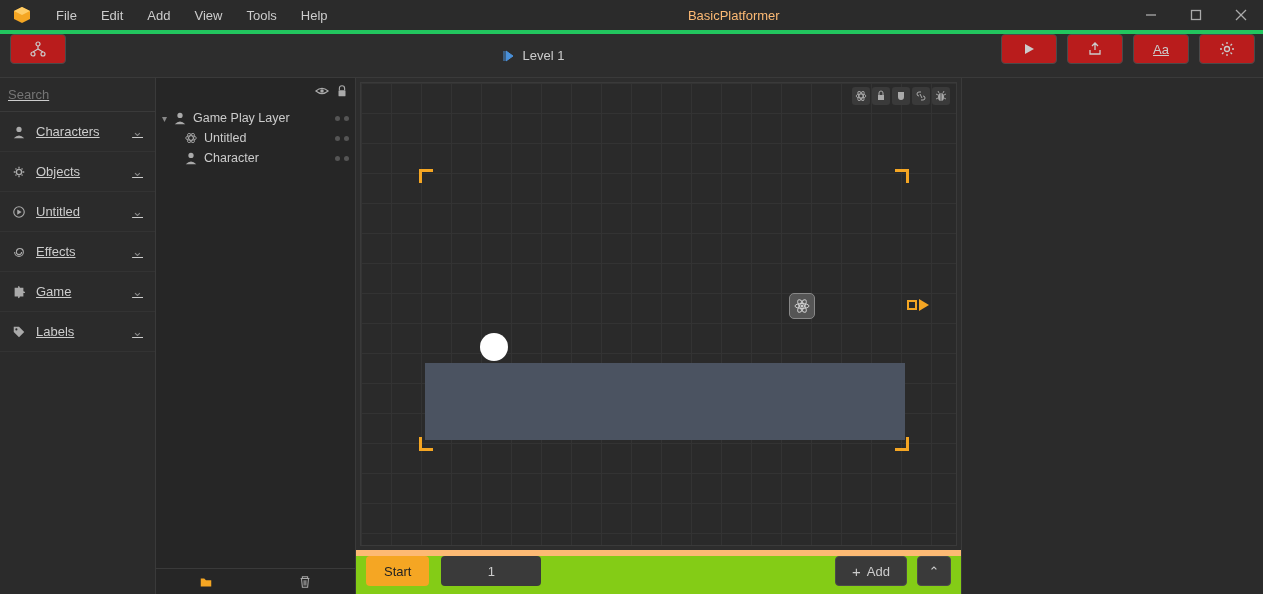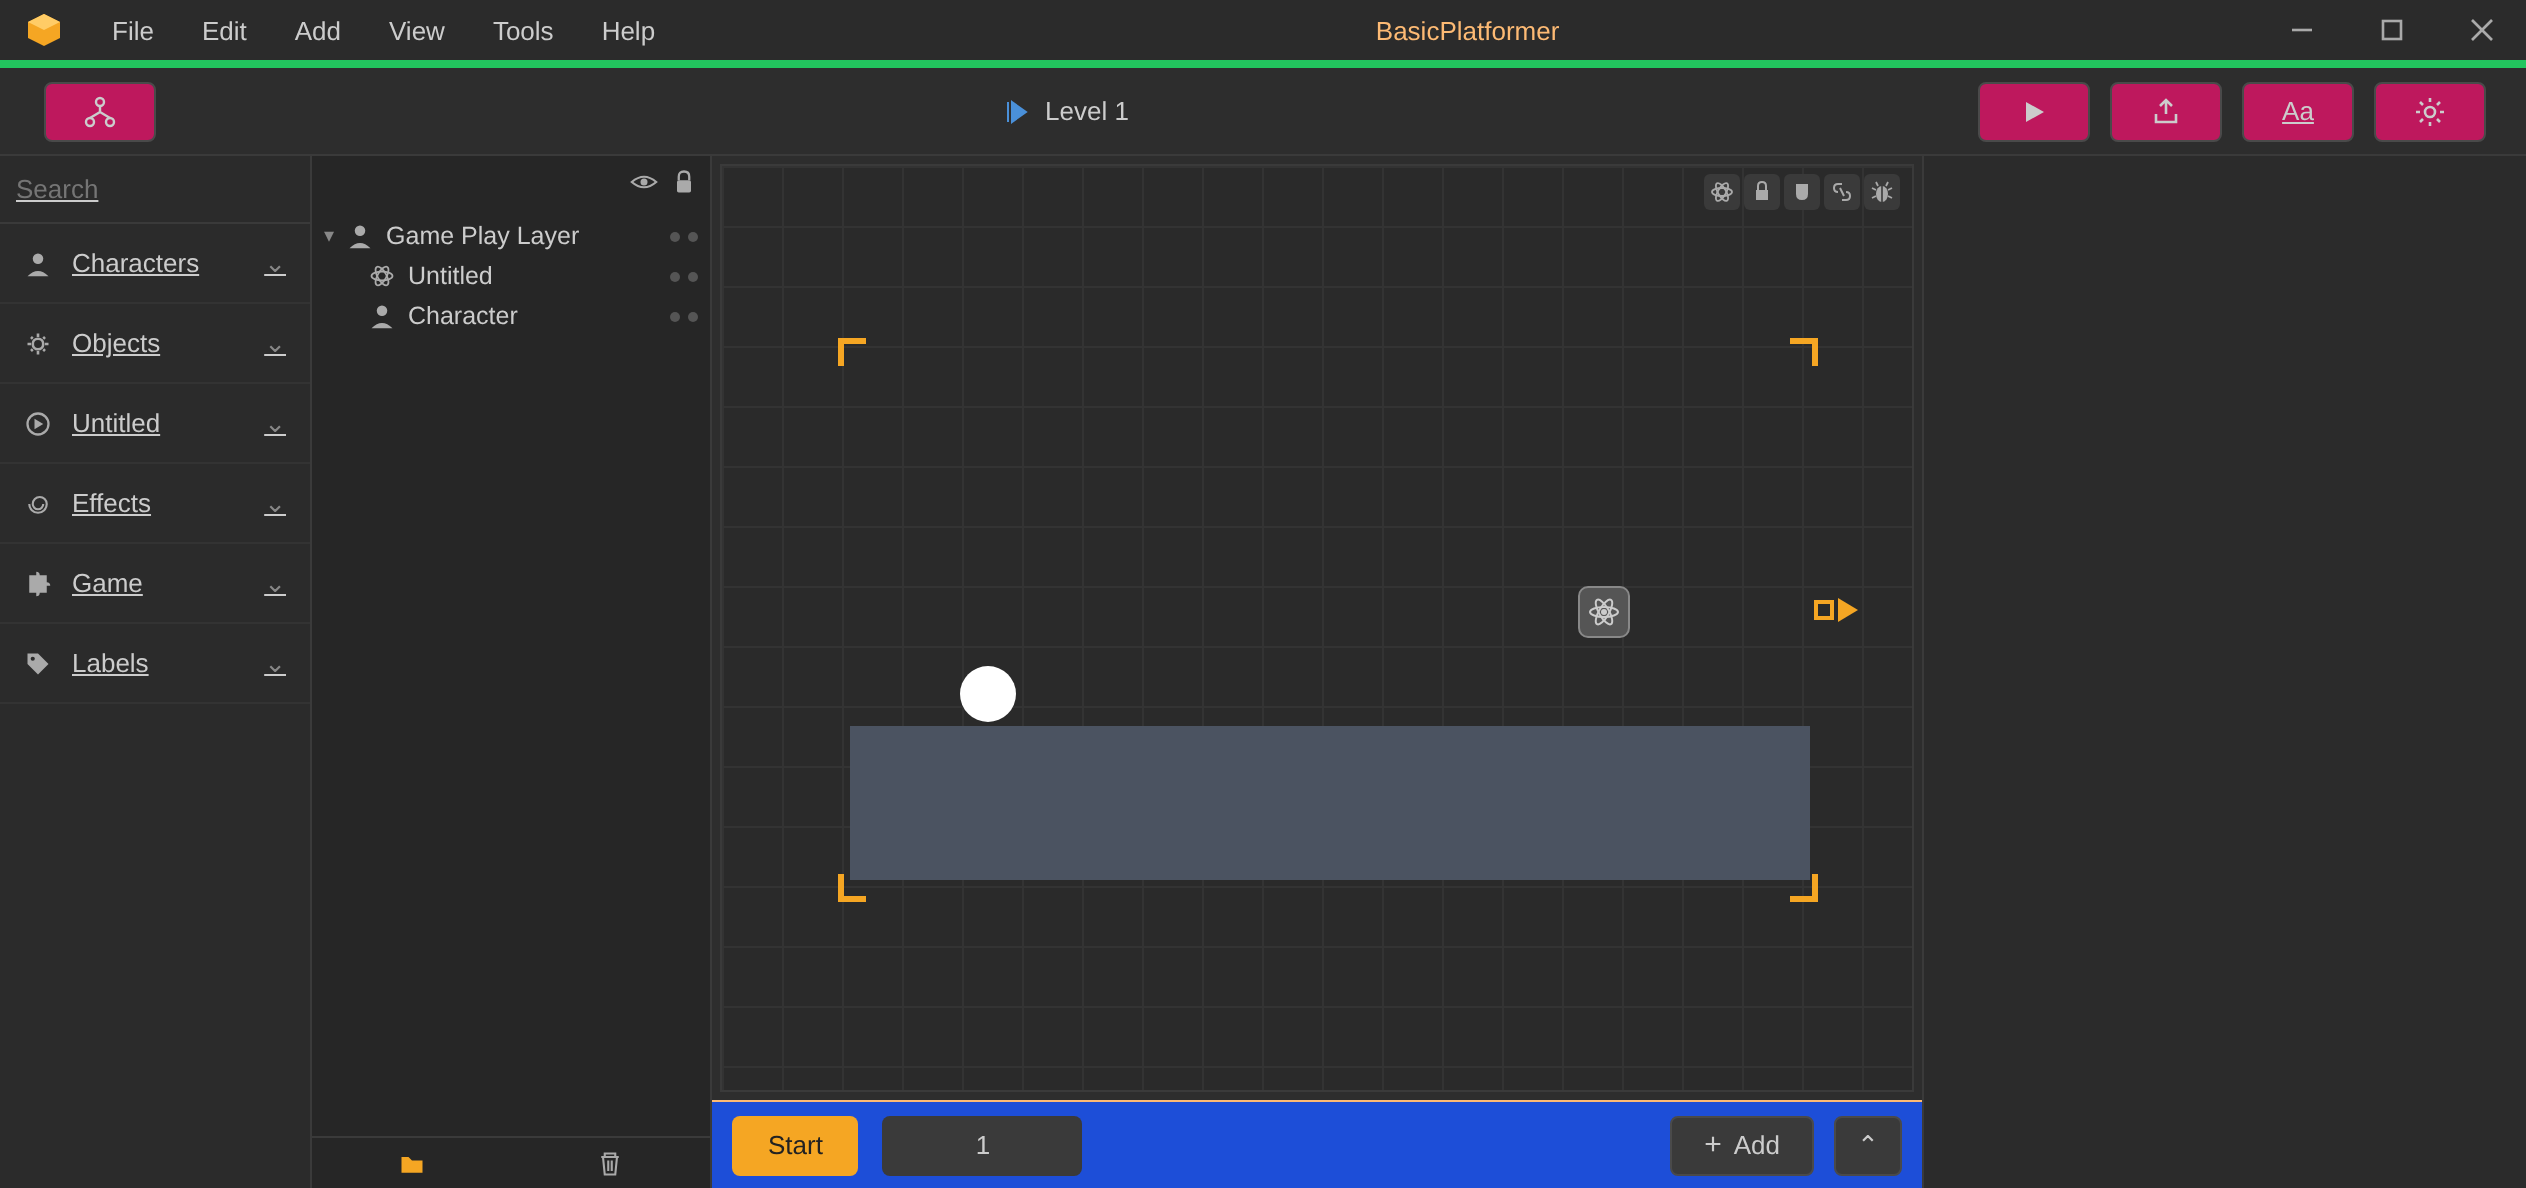--- a/index.html
+++ b/index.html
@@ -8,22 +8,22 @@
 
 .titlebar { height: 34px; background: #2b2b2b; display: flex; align-items: center; border-bottom: 4px solid #22c55e; }
 .logo-box { width: 20px; height: 20px; margin: 0 12px; display: flex; align-items: center; justify-content: center; }
 .menubar { display: flex; gap: 0; }
 .menu-item { padding: 0 12px; height: 34px; display: flex; align-items: center; color: #ccc; cursor: default; font-size: 13px; }
 .title-center { flex: 1; text-align: center; color: #fdba74; font-size: 13px; }
 .win-controls { display: flex; gap: 0; }
 .win-btn { width: 45px; height: 34px; display: flex; align-items: center; justify-content: center; color: #aaa; }
 
 
-.toolbar { height: 44px; background: #2d2d2d; display: flex; align-items: center; padding: 0 20px; border-bottom: 1px solid #3a3a3a; }
-.tb-btn { height: 30px; min-width: 56px; background: #be185d; border: 1px solid #4a4a4a; border-radius: 4px; display: flex; align-items: center; justify-content: center; color: #ccc; margin-left: 2px; text-decoration: underline; }
+.toolbar { height: 44px; background: #2d2d2d; display: flex; padding: 0 8px; border-bottom: 1px solid #3a3a3a; }
+.tb-btn { height: 30px; min-width: 56px; background: #b91c1c; border: 1px solid #4a4a4a; border-radius: 4px; display: flex; align-items: center; justify-content: center; color: #ccc; margin-left: 2px; text-decoration: underline; }
 .tb-center { flex: 1; display: flex; align-items: center; justify-content: center; gap: 8px; }
 .tb-right { display: flex; gap: 8px; }
 
 
 .main { display: flex; height: calc(594px - 34px - 44px); }
 .sidebar { width: 156px; background: #2b2b2b; border-right: 1px solid #3a3a3a; display: flex; flex-direction: column; }
 .search-row { height: 34px; border-bottom: 1px solid #3a3a3a; display: flex; align-items: center; padding: 0 8px; }
 .search-input { flex: 1; background: transparent; border: none; color: #ccc; outline: none; font-size: 13px; text-decoration: underline; }
 .cat { height: 40px; display: flex; align-items: center; padding: 0 12px; gap: 10px; border-bottom: 1px solid #333; text-decoration: underline; }
 .cat .chev { margin-left: auto; color: #888; }
@@ -49,21 +49,21 @@
 .bl { top: 354px; left: 58px; border-right: none; border-top: none; }
 .br { top: 354px; left: 534px; border-left: none; border-top: none; }
 .platform-rect { position: absolute; top: 280px; left: 64px; width: 480px; height: 77px; background: #4b5361; }
 .ball { position: absolute; top: 250px; left: 119px; width: 28px; height: 28px; background: #fff; border-radius: 50%; }
 .atom-badge { position: absolute; top: 210px; left: 428px; width: 26px; height: 26px; background: #555; border: 1px solid #888; border-radius: 5px; display: flex; align-items: center; justify-content: center; color: #ccc; }
 .camera-handle { position: absolute; top: 216px; left: 546px; display: flex; align-items: center; gap: 2px; }
 .handle-sq { width: 10px; height: 10px; border: 2px solid #f5a623; background: transparent; }
 .handle-tri { width: 0; height: 0; border-top: 6px solid transparent; border-bottom: 6px solid transparent; border-left: 10px solid #f5a623; }
 
 
-.canvas-footer { height: 44px; background: #1d4ed8; border-top: 1px solid #fdba74; display: flex; align-items: center; padding: 0 10px; gap: 12px; }
+.canvas-footer { height: 44px; background: #84cc16; border-top: 6px solid #fdba74; display: flex; align-items: flex-start; padding: 0 10px; gap: 12px; }
 .start-btn { height: 30px; padding: 0 18px; background: #f5a623; color: #222; border-radius: 4px; display: flex; align-items: center; font-weight: 500; }
 .frame-num { height: 30px; width: 100px; background: #3a3a3a; border-radius: 4px; display: flex; align-items: center; justify-content: center; color: #ccc; }
 .footer-right { margin-left: auto; display: flex; gap: 10px; }
 .add-btn { height: 30px; padding: 0 16px; background: #3a3a3a; border: 1px solid #4a4a4a; border-radius: 4px; display: flex; align-items: center; gap: 6px; color: #ccc; }
 .chev-btn { height: 30px; width: 34px; background: #3a3a3a; border: 1px solid #4a4a4a; border-radius: 4px; display: flex; align-items: center; justify-content: center; color: #ccc; }
 
 
 .inspector { width: 302px; background: #2b2b2b; border-left: 1px solid #3a3a3a; }
 
 svg { display: block; }

